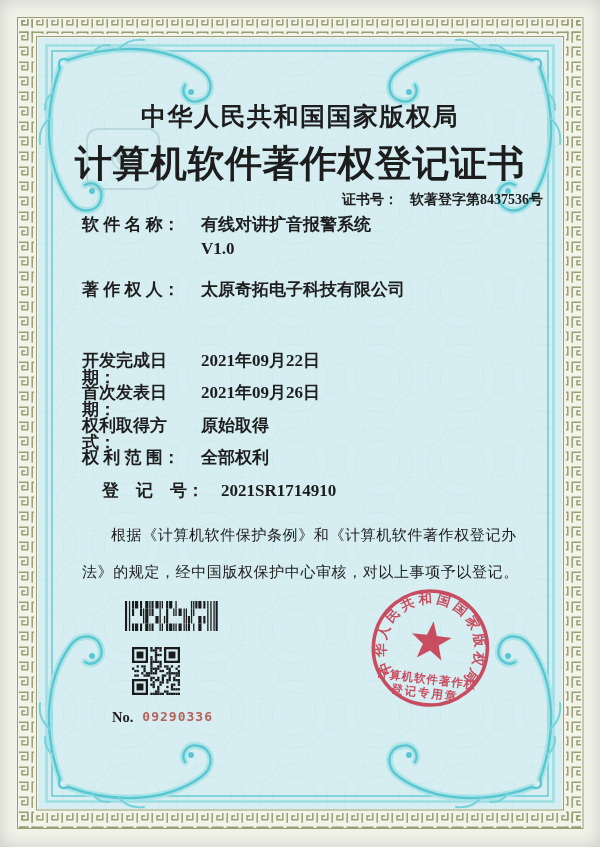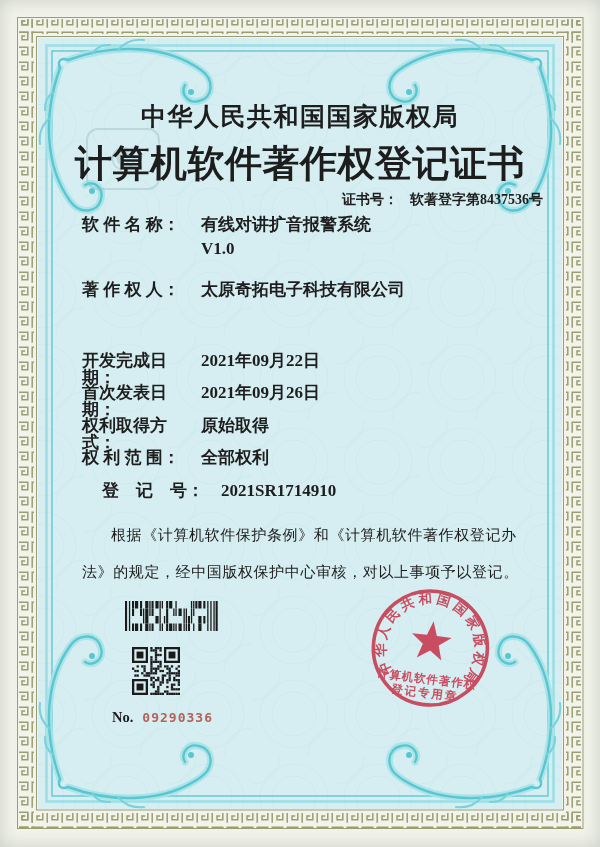--- a/index.html
+++ b/index.html
@@ -33,21 +33,21 @@
   .row-6{top:482px;margin-left:20px;}
   .val2{display:block;margin-top:7px;}
 
   .statement{left:82px;top:517px;width:462px;
     font-size:15px;font-weight:normal;line-height:37px;
     text-indent:29px;letter-spacing:0.6px;}
 
   .barcode{left:125px;top:601px;}
   .qr{left:132px;top:647px;}
 
-  .serialline{left:112px;top:709px;display:flex;gap:9px;align-items:center;
+  .serialline{left:112px;top:709px;display:flex;gap:9px;align-items:flex-start;
     font-size:14.5px;font-weight:bold;}
   .serialline .num{font-family:"DejaVu Sans Mono",monospace;
     font-size:13px;letter-spacing:1px;color:#b4625a;font-weight:bold;}
 
   .issuedate{left:363px;top:712px;width:134px;text-align:center;
     font-size:14.5px;font-weight:bold;letter-spacing:0.5px;}
 
   .seal{left:367px;top:588px;transform:rotate(7deg);}
   .seal text{font-weight:bold;fill:#c83b50;
     font-family:"Liberation Serif","DejaVu Serif",serif;}

